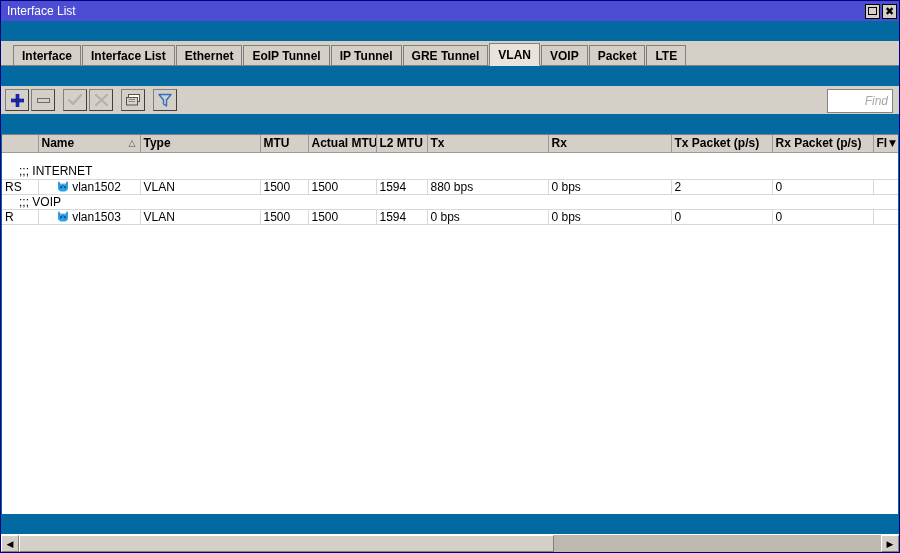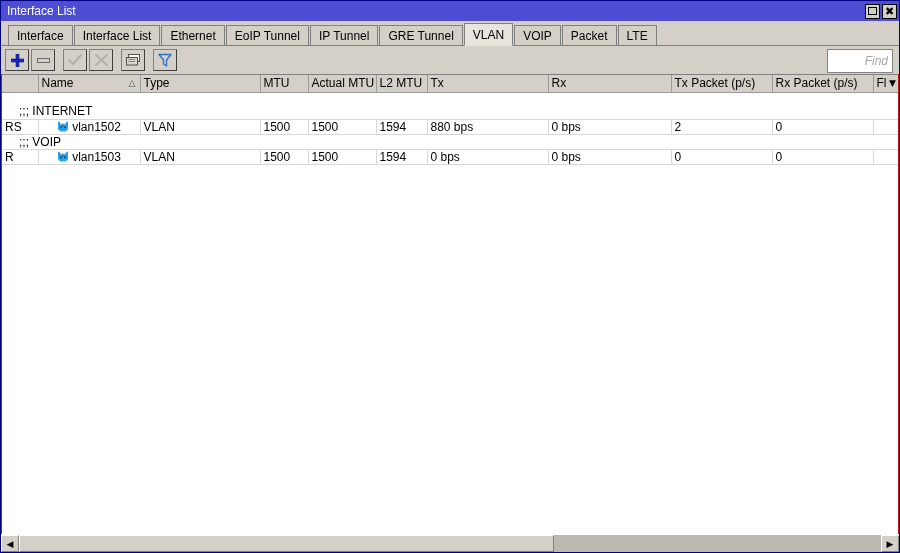--- a/index.html
+++ b/index.html
@@ -17,23 +17,24 @@
     -webkit-font-smoothing: none;
   }
 
   .window {
     position: absolute;
     left: 0; top: 0;
     width: 900px;
     height: 553px;
     box-sizing: border-box;
     border: 1px solid #000080;
-    background: #b91c1c;
+    background: #0369a1;
     display: flex;
     flex-direction: column;
+    gap: 20px;
   }
 
   
   .titlebar {
     height: 20px;
     background: #4d4dd4;
     display: flex;
     align-items: center;
     justify-content: space-between;
     padding: 0 2px 0 6px;
@@ -75,24 +76,25 @@
     font-weight: bold;
     font-family: "DejaVu Sans", sans-serif;
   }
 
   
   .tabstrip {
     height: 25px;
     background: #d4d0c8;
     display: flex;
     align-items: flex-end;
-    padding-left: 7px;
+    padding-left: 12px;
     flex: 0 0 auto;
     border-bottom: 1px solid #808080;
     box-sizing: border-box;
+    font-weight: bold;
   }
   .tab {
     height: 20px;
     line-height: 20px;
     padding: 0 8px;
     margin-right: 1px;
     background: #d4d0c8;
     border: 1px solid #808080;
     border-bottom: none;
     box-sizing: border-box;
@@ -182,21 +184,21 @@
     border-collapse: collapse;
     table-layout: fixed;
     width: 900px;
     font-size: 12px;
   }
   table.grid th {
     height: 17px;
     background: #d4d0c8;
     border-right: 1px solid #9a9a9a;
     border-bottom: 1px solid #9a9a9a;
-    font-weight: normal;
+    font-weight: bold;
     font-size: 12px;
     text-align: left;
     padding: 0 3px;
     white-space: nowrap;
     overflow: hidden;
     box-sizing: border-box;
     position: relative;
     cursor: pointer;
   }
   table.grid td {

